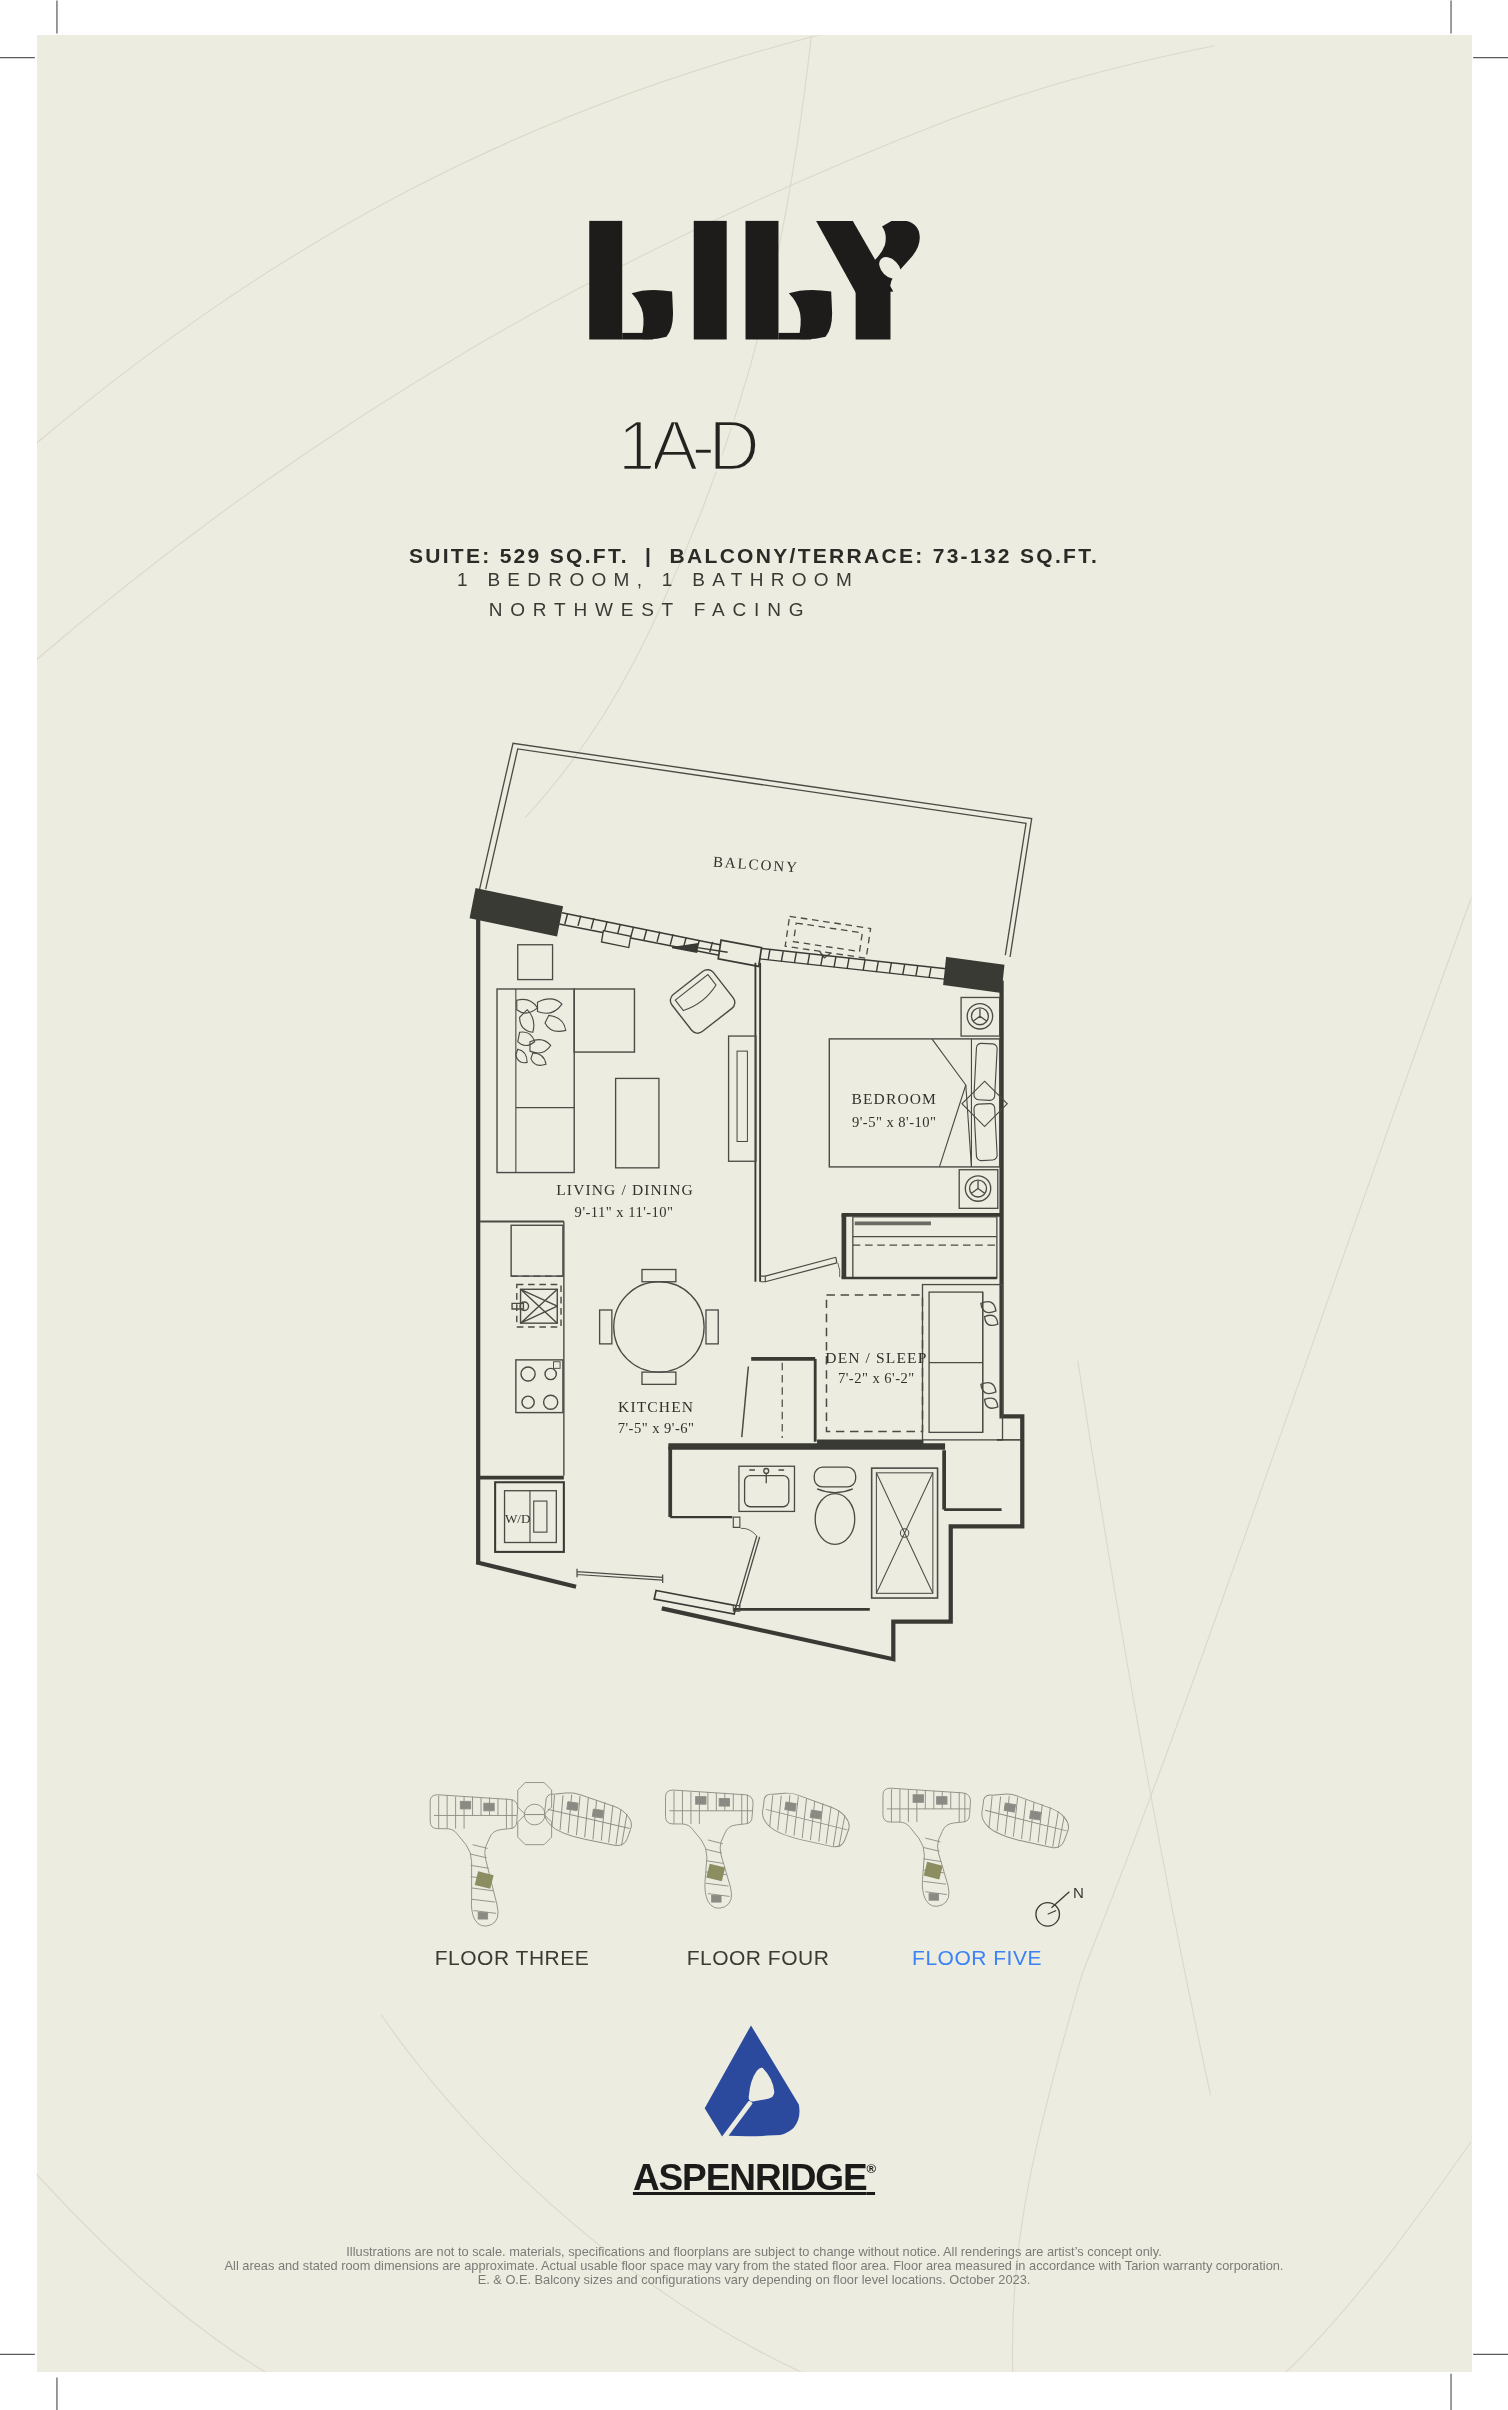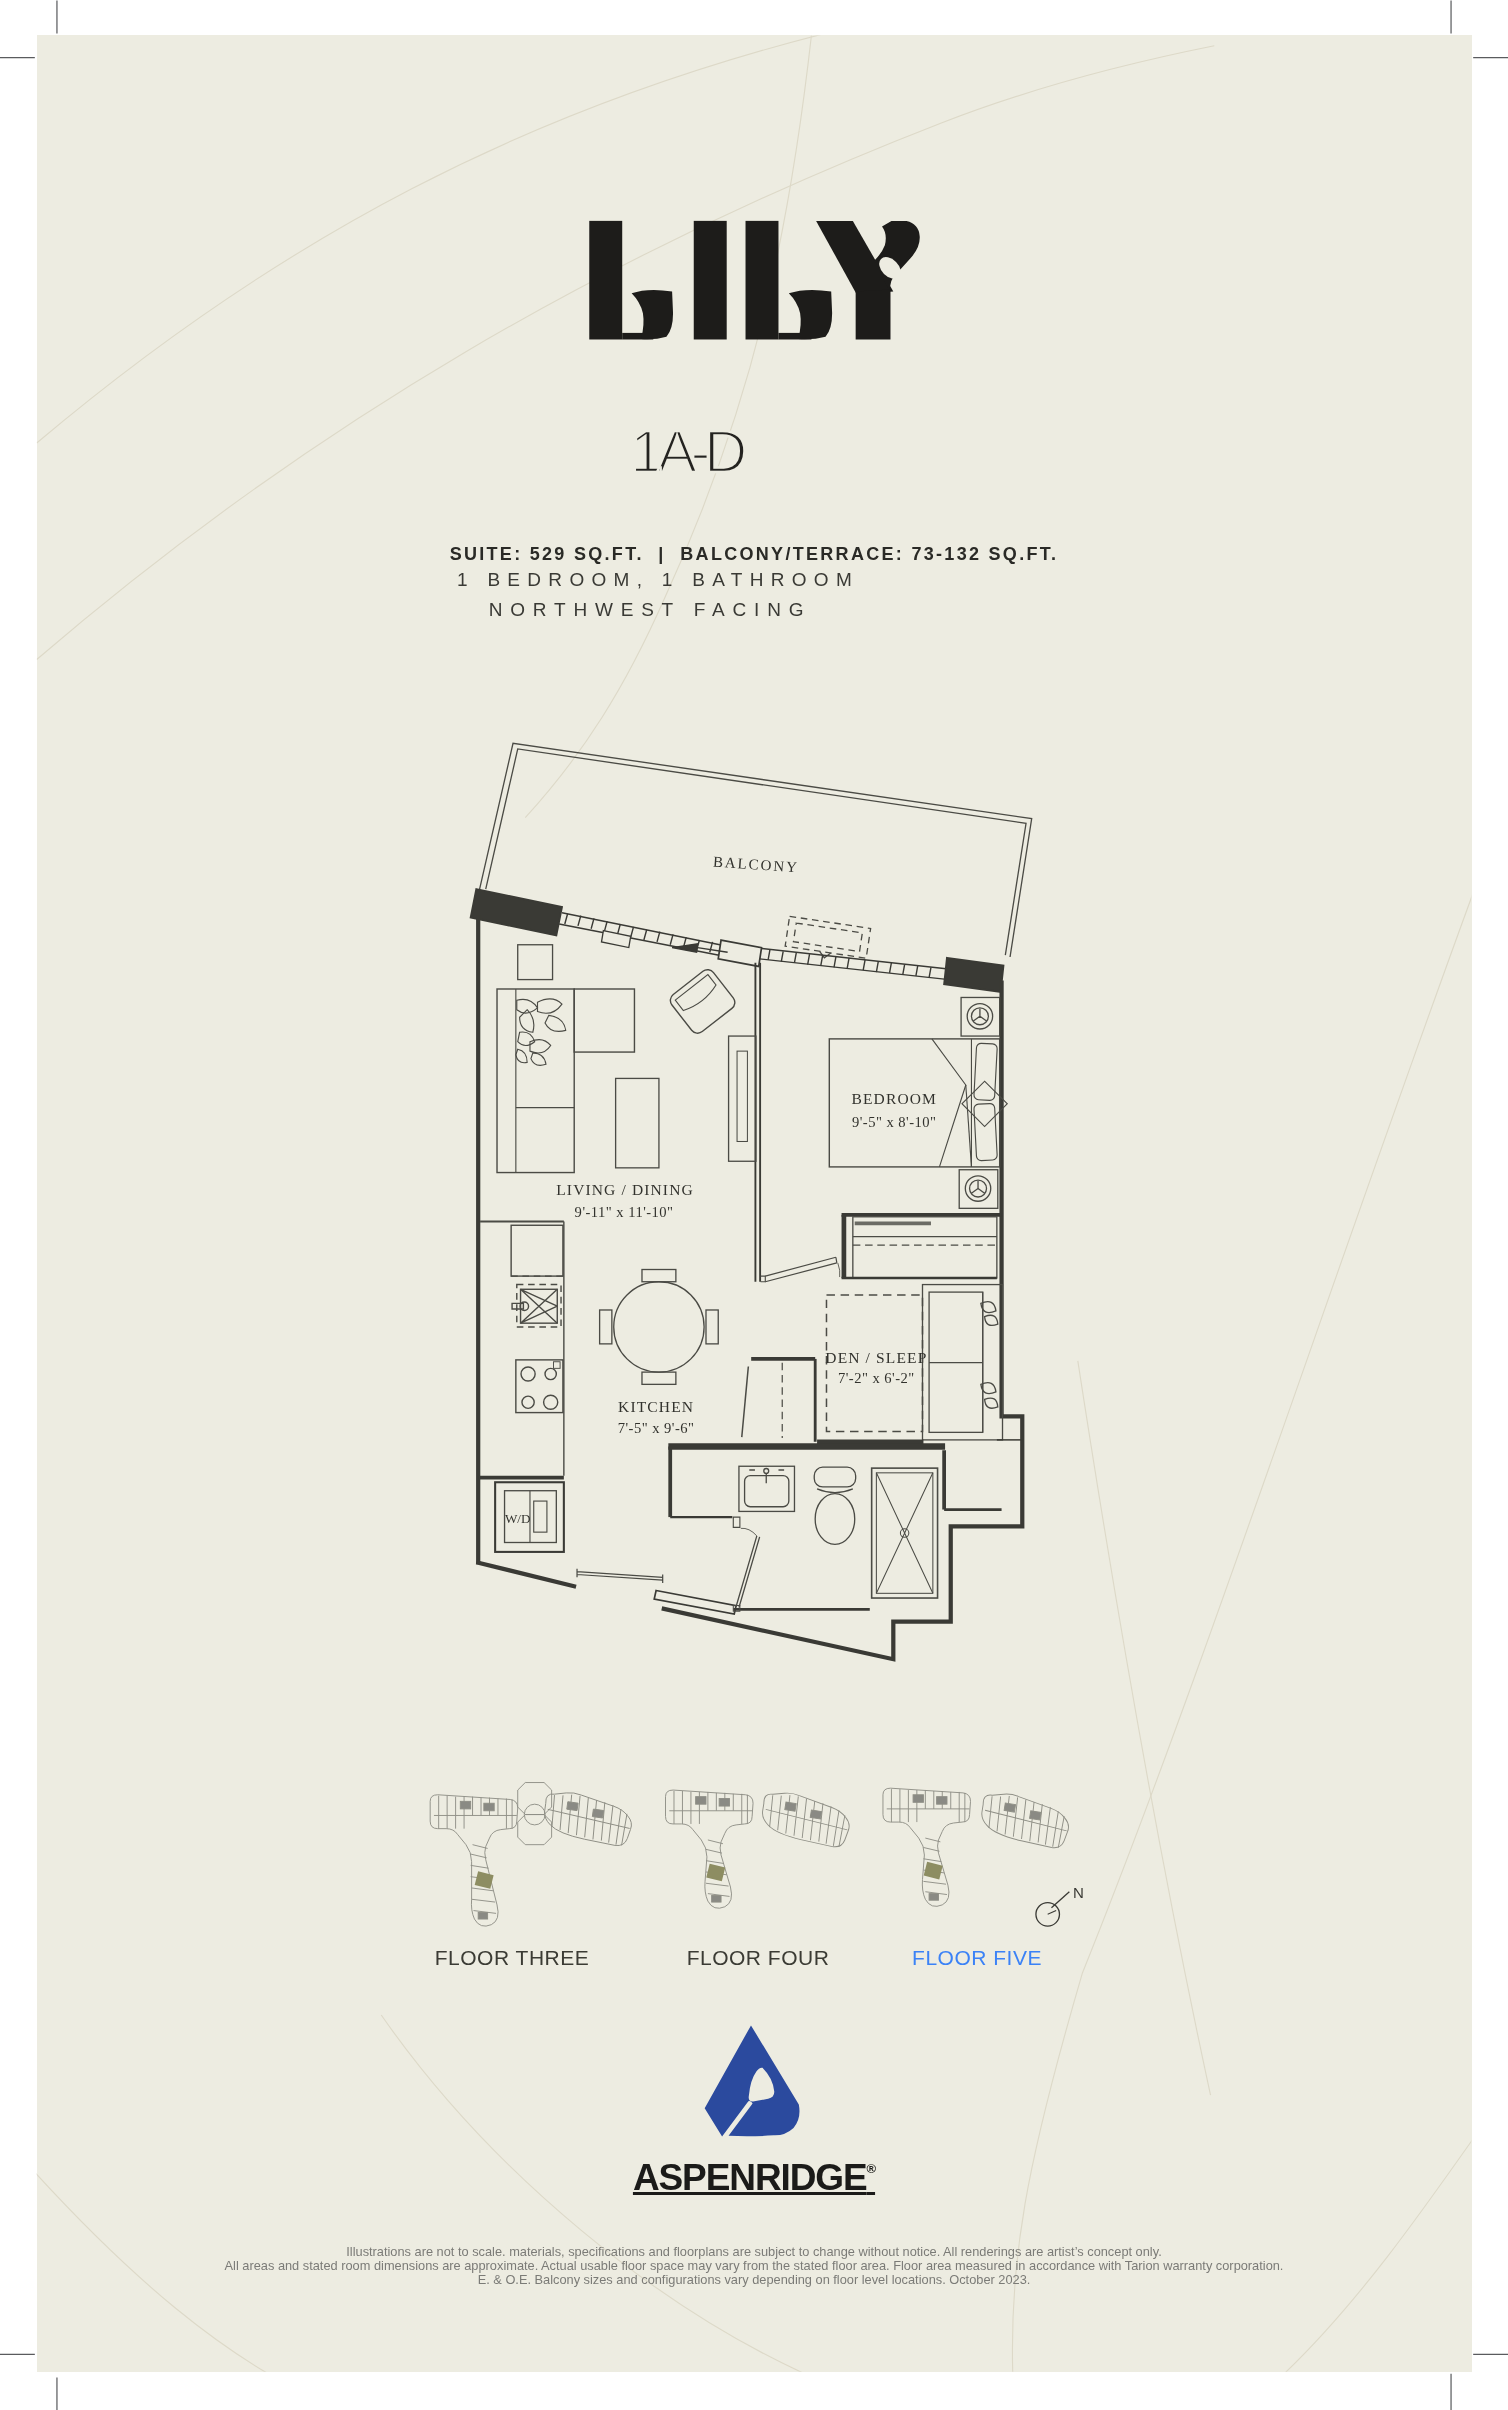--- a/index.html
+++ b/index.html
@@ -371,23 +371,23 @@
       <text x="950" y="1197" font-size="15.5" letter-spacing="0.5">9'-5" x 8'-10"</text>
       <text x="664" y="1269" font-size="16.5" letter-spacing="1.2">LIVING / DINING</text>
       <text x="663" y="1292" font-size="15.5" letter-spacing="0.5">9'-11" x 11'-10"</text>
       <text x="697" y="1499" font-size="16.5" letter-spacing="1.2">KITCHEN</text>
       <text x="697" y="1522" font-size="15.5" letter-spacing="0.5">7'-5" x 9'-6"</text>
       <text x="931" y="1447" font-size="16.5" letter-spacing="1.2">DEN / SLEEP</text>
       <text x="931" y="1469" font-size="15.5" letter-spacing="0.5">7'-2" x 6'-2"</text>
     </g>
   </svg>
 
-  <div class="txt" style="left:0;width:1371px;top:405px;font-size:60px;letter-spacing:-6.6px;color:#242320;margin-top:12px;-webkit-text-stroke:2.4px #edece1;">1A-D</div>
-
-  <div class="txt" style="left:0;width:1508px;top:544px;font-size:18px;font-weight:bold;letter-spacing:2.3px;color:#2a2a26;">SUITE: 529 SQ.FT.&nbsp; | &nbsp;BALCONY/TERRACE: 73-132 SQ.FT.</div>
+  <div class="txt" style="left:0;width:1371px;top:405px;font-size:71px;letter-spacing:-6.6px;color:#242320;-webkit-text-stroke:2.4px #edece1;">1A-D</div>
+
+  <div class="txt" style="left:0;width:1508px;top:544px;font-size:21px;font-weight:bold;letter-spacing:2.3px;color:#2a2a26;">SUITE: 529 SQ.FT.&nbsp; | &nbsp;BALCONY/TERRACE: 73-132 SQ.FT.</div>
 
   <div class="txt" style="left:0;width:1316px;top:569px;font-size:19px;letter-spacing:7.3px;color:#3a3a35;">1 BEDROOM, 1 BATHROOM</div>
 
   <div class="txt" style="left:0;width:1300px;top:599px;font-size:19px;letter-spacing:7.8px;color:#3a3a35;">NORTHWEST FACING</div>
 
   <div class="txt" style="left:418px;width:188px;top:1946px;font-size:21px;letter-spacing:0.5px;color:#3b3b34;">FLOOR THREE</div>
   <div class="txt" style="left:664px;width:188px;top:1946px;font-size:21px;letter-spacing:0.5px;color:#3b3b34;">FLOOR FOUR</div>
   <div class="txt" style="left:883px;width:188px;top:1946px;font-size:21px;letter-spacing:0.5px;color:#3b82f6;">FLOOR FIVE</div>
 
   <div class="txt" style="left:0;width:1508px;top:2157px;font-size:37px;font-weight:bold;letter-spacing:-1.1px;color:#1b1b19;text-decoration:underline;">ASPENRIDGE<span style="font-size:13px;vertical-align:17px;">®</span></div>

